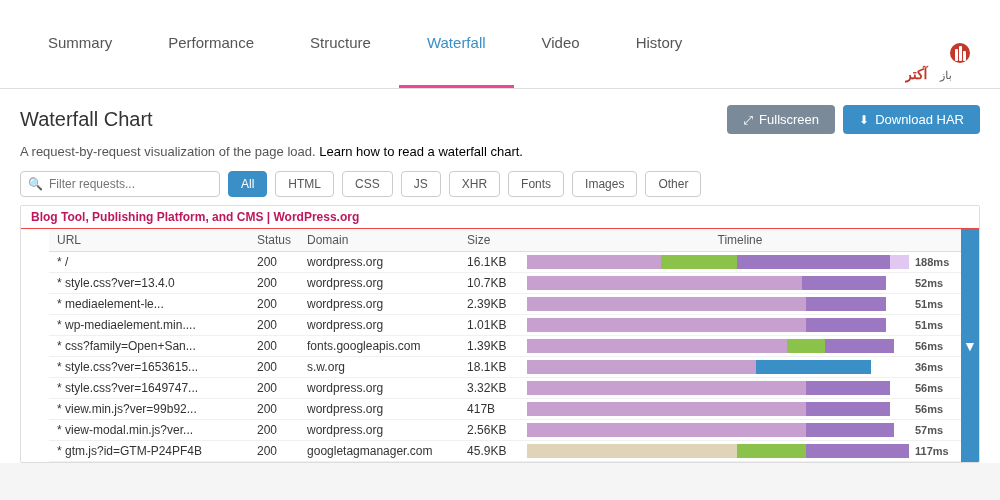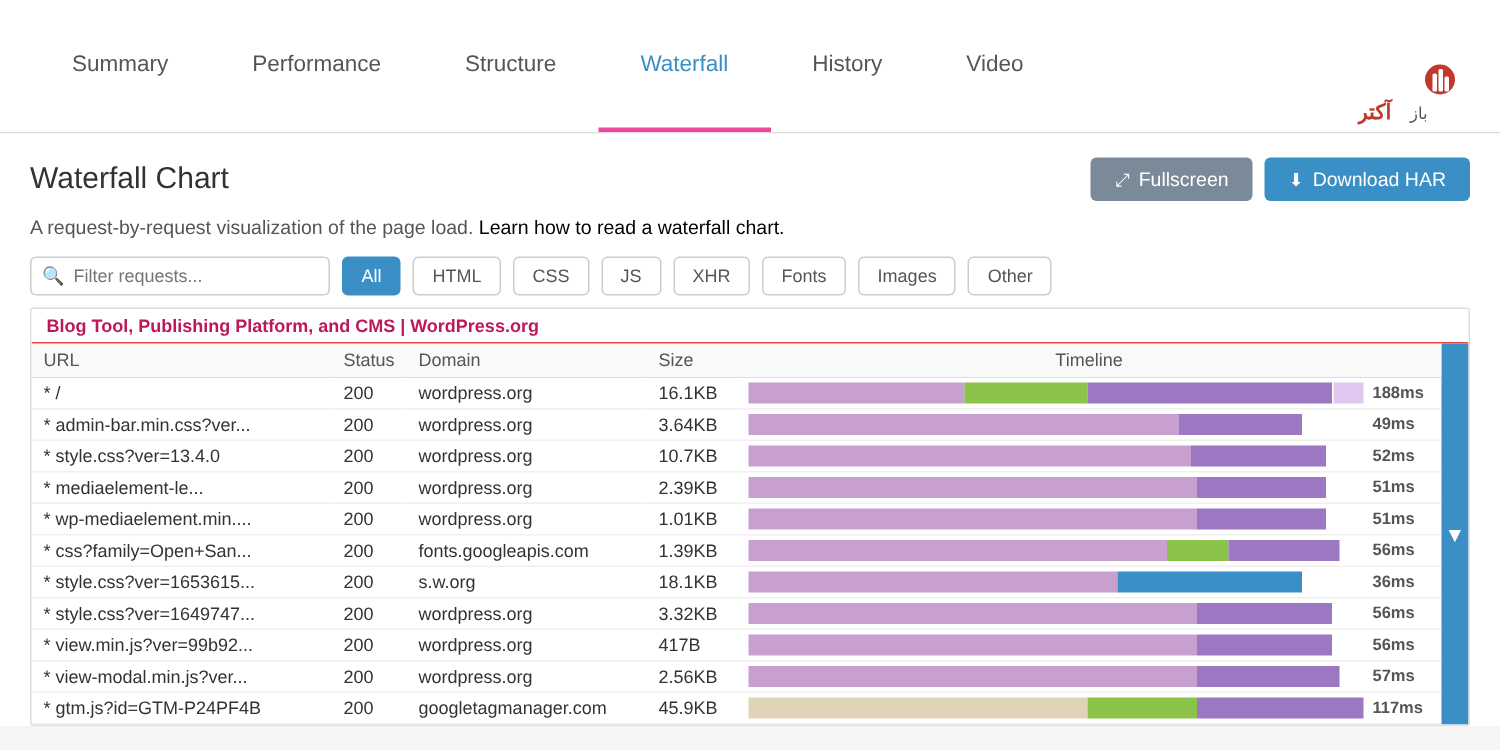--- a/index.html
+++ b/index.html
@@ -72,24 +72,24 @@
     <div class="nav-tab">
       <span>Performance</span>
     </div>
     <div class="nav-tab">
       <span>Structure</span>
     </div>
     <div class="nav-tab active">
       <span>Waterfall</span>
     </div>
     <div class="nav-tab">
+      <span>Video</span>
+    </div>
+    <div class="nav-tab">
       <span>History</span>
-    </div>
-    <div class="nav-tab">
-      <span>Video</span>
     </div>
   </div>
   <div class="logo">
     <div class="logo-img">
       <svg width="70" height="45" viewBox="0 0 70 45">
 
         <circle cx="55" cy="12" r="10" fill="#c0392b"></circle>
         <rect x="50" y="8" width="3" height="12" fill="white" rx="1"></rect>
         <rect x="54" y="5" width="3" height="15" fill="white" rx="1"></rect>
         <rect x="58" y="10" width="3" height="10" fill="white" rx="1"></rect>
@@ -134,21 +134,21 @@
     <button class="filter-btn">JS</button>
     <button class="filter-btn">XHR</button>
     <button class="filter-btn">Fonts</button>
     <button class="filter-btn">Images</button>
     <button class="filter-btn">Other</button>
   </div>
 
   <div class="table-container" style="display:flex;">
     <div style="flex:1; overflow:hidden;">
       <div class="table-site-row">Blog Tool, Publishing Platform, and CMS | WordPress.org</div>
-      <div style="display:flex; align-items:stretch;">
+      <div style="display:flex; align-items:stretch;margin-left:28px;">
         <div class="table-scroll" style="flex:1;">
           <table>
             <thead>
               <tr>
                 <th class="col-url">URL</th>
                 <th class="col-status">Status</th>
                 <th class="col-domain">Domain</th>
                 <th class="col-size">Size</th>
                 <th class="col-timeline timeline-col">Timeline</th>
               </tr>
@@ -165,35 +165,20 @@
                         <div class="bar-segment" style="left: 0%; width: 35%; background-color: rgb(200, 160, 208);"></div>
                         <div class="bar-segment" style="left: 35%; width: 20%; background-color: rgb(139, 195, 74);"></div>
                         <div class="bar-segment" style="left: 55%; width: 40%; background-color: rgb(156, 119, 194);"></div>
                         <div class="bar-segment" style="left: 95%; width: 5%; background-color: rgb(224, 200, 240);"></div>
                       </div>
                       <span class="time-label">188ms</span>
                     </div>
                   </td>
                 </tr>
                 <tr>
-                  <td class="col-url" title="* admin-bar.min.css?ver...">* admin-bar.min.css?ver...</td>
-                  <td class="col-status">200</td>
-                  <td class="col-domain">wordpress.org</td>
-                  <td class="col-size">3.64KB</td>
-                  <td class="col-timeline">
-                    <div class="timeline-cell">
-                      <div class="bar-container" style="width: 160px; min-width: 160px;">
-                        <div class="bar-segment" style="left: 0%; width: 70%; background-color: rgb(200, 160, 208);"></div>
-                        <div class="bar-segment" style="left: 70%; width: 20%; background-color: rgb(156, 119, 194);"></div>
-                      </div>
-                      <span class="time-label">49ms</span>
-                    </div>
-                  </td>
-                </tr>
-                <tr>
                   <td class="col-url" title="* style.css?ver=13.4.0">* style.css?ver=13.4.0</td>
                   <td class="col-status">200</td>
                   <td class="col-domain">wordpress.org</td>
                   <td class="col-size">10.7KB</td>
                   <td class="col-timeline">
                     <div class="timeline-cell">
                       <div class="bar-container" style="width: 160px; min-width: 160px;">
                         <div class="bar-segment" style="left: 0%; width: 72%; background-color: rgb(200, 160, 208);"></div>
                         <div class="bar-segment" style="left: 72%; width: 22%; background-color: rgb(156, 119, 194);"></div>
                       </div>

